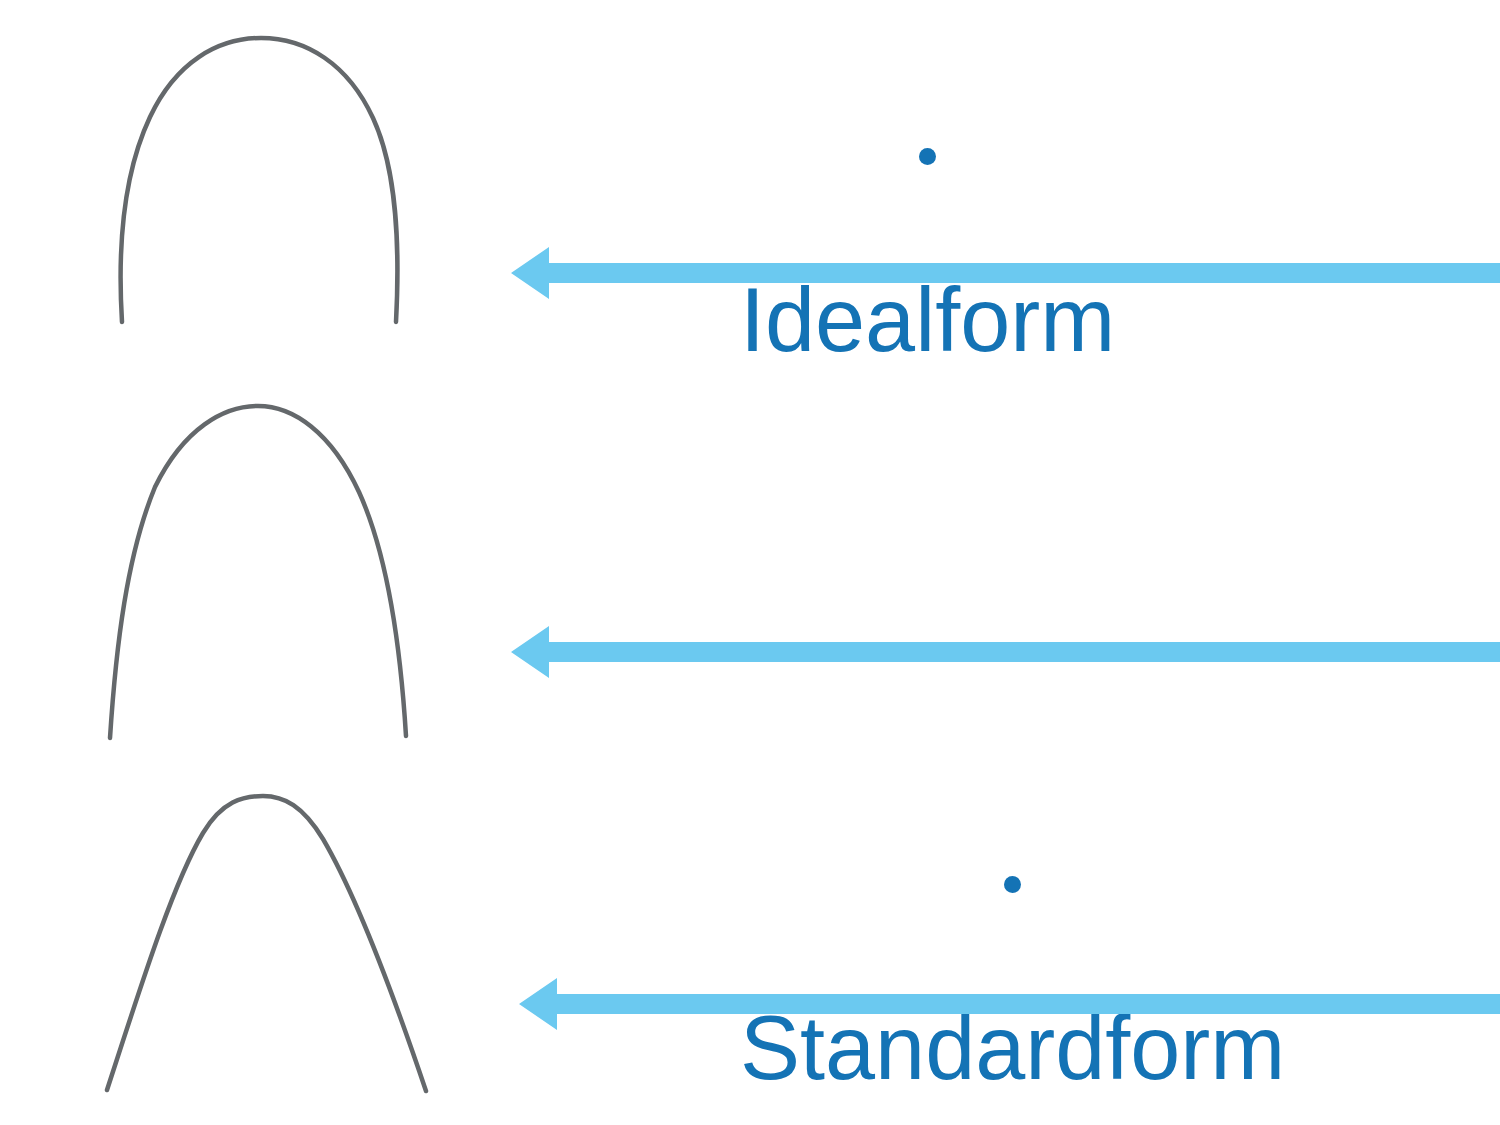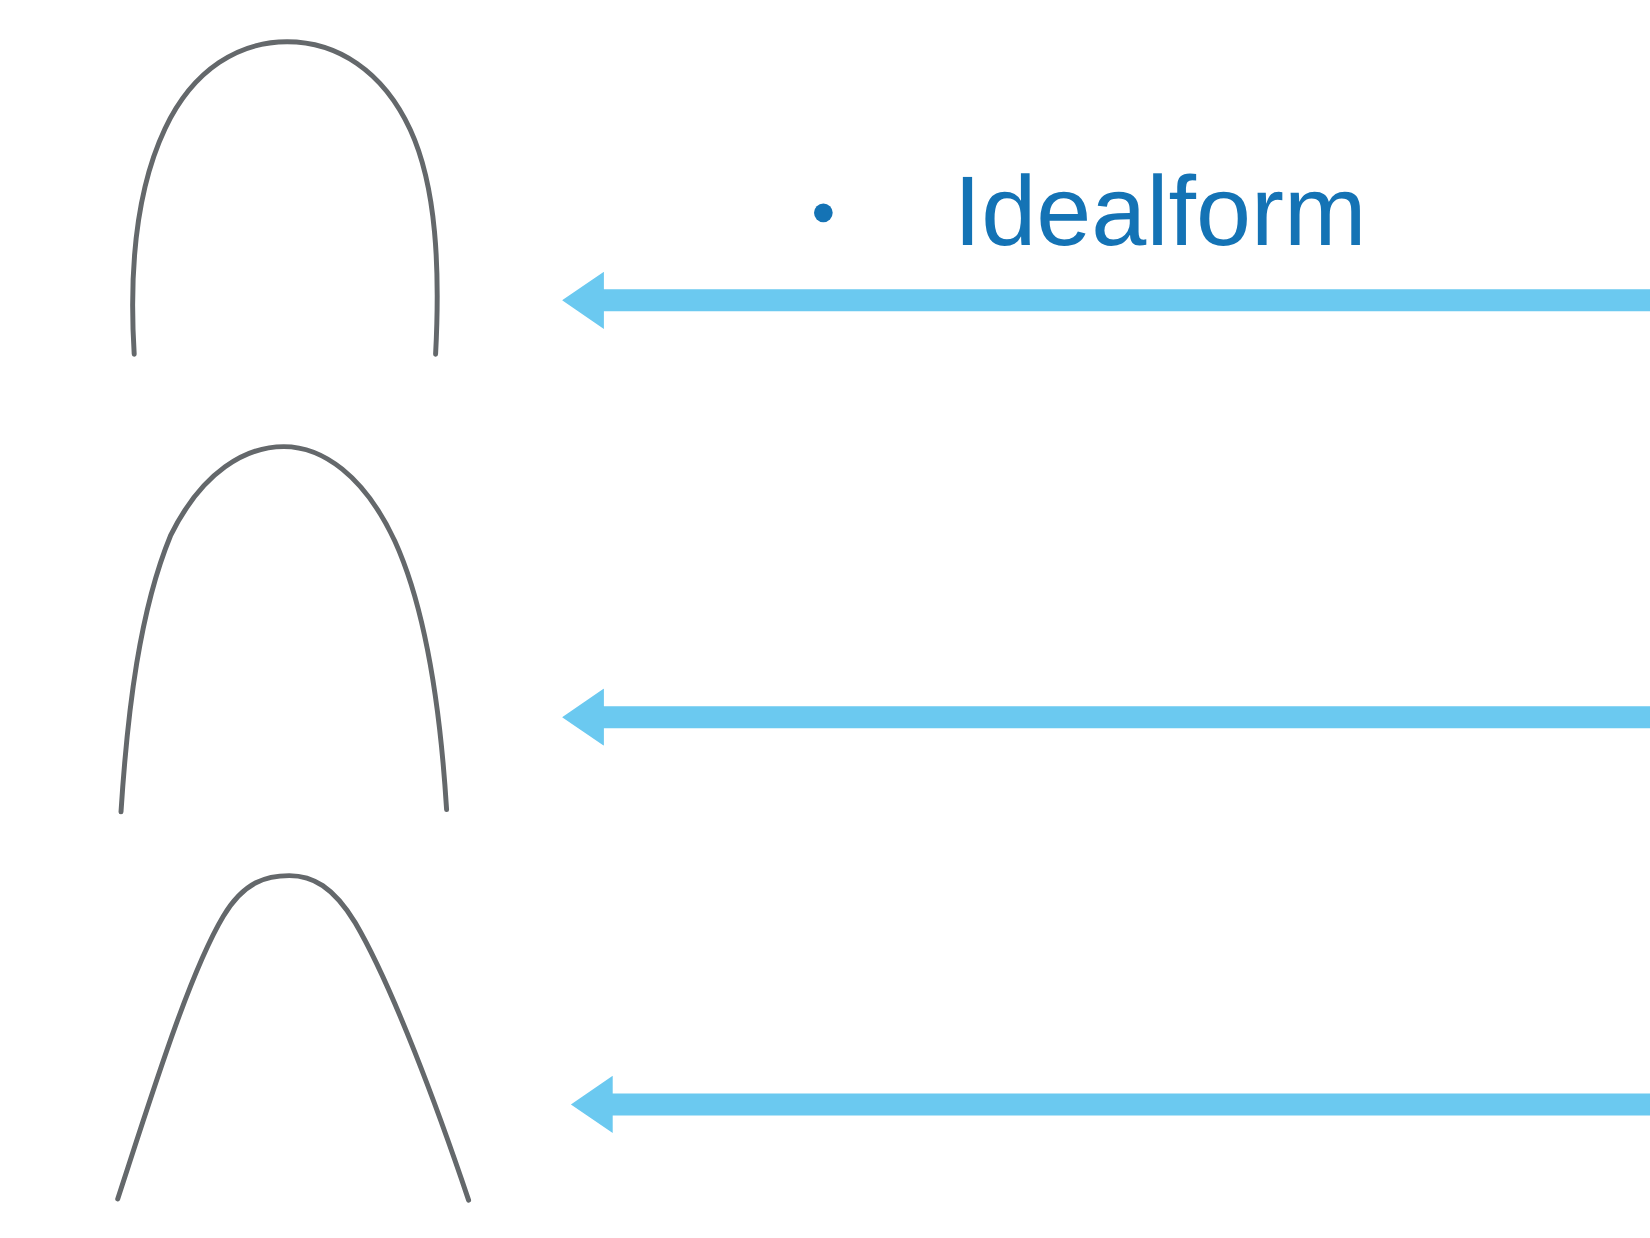--- a/index.html
+++ b/index.html
@@ -13,21 +13,21 @@
     width:1500px;height:1125px;position:relative;overflow:hidden;
     background:var(--bg);
     font-family:"Liberation Sans", sans-serif;
   }
   .slide{position:absolute;inset:0;}
   .arch{position:absolute;}
   .arch svg{display:block;width:100%;height:100%;}
   .arch path{fill:none;stroke:var(--wire-gray);stroke-width:4.5;stroke-linecap:round;}
   .label-row{
     position:absolute;left:740px;display:flex;align-items:center;gap:110px;
-    color:var(--label-blue);font-size:90px;line-height:1;white-space:nowrap;
+    color:var(--label-blue);font-size:90px;line-height:1;white-space:nowrap;flex-direction:column;
   }
   .bullet{
     width:17px;height:17px;border-radius:50%;
     background:var(--label-blue);flex:0 0 auto;
   }
   .arrow{position:absolute;height:52px;}
   .arrow svg{display:block;width:100%;height:100%;}
   .arrow polygon{fill:var(--arrow-blue);}
   .row1-label{top:148px;}
   .row2-label{top:520px;}
@@ -80,19 +80,23 @@
 
   <div class="arch arch3">
     <svg viewBox="60 780 420 345" preserveAspectRatio="none">
       <path d="M 107 1090
                C 138 995 172 885 203 833
                C 222 801 243 796 263 796
                C 284 796 303 806 323 839
                C 357 897 398 1008 426 1091"></path>
     </svg>
   </div>
+  <div class="label-row row3-label">
+    <span class="bullet"></span>
+    <span>Standardform</span>
+  </div>
   <div class="arrow row3-arrow">
     <svg viewBox="0 0 981 52" preserveAspectRatio="none">
       <polygon points="0,26 38,0 38,16 981,16 981,36 38,36 38,52"></polygon>
     </svg>
   </div>
 
 </div>
 
 </body></html>

